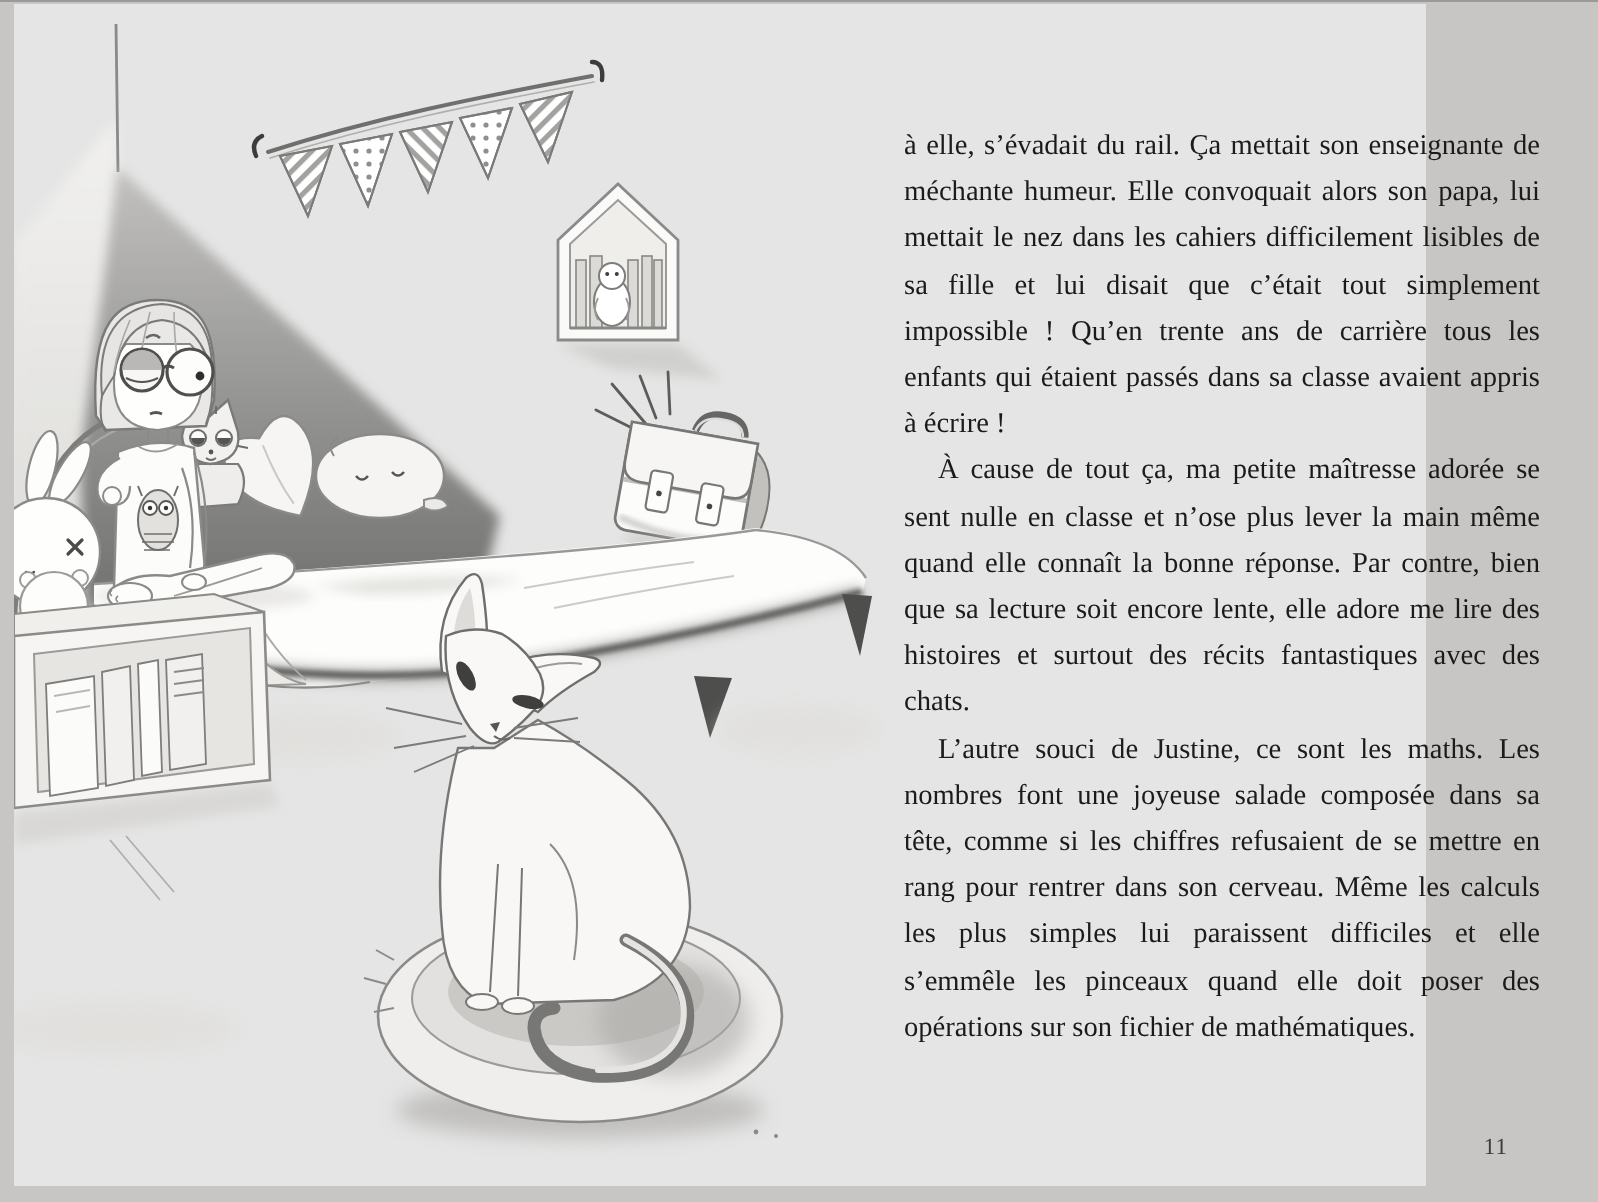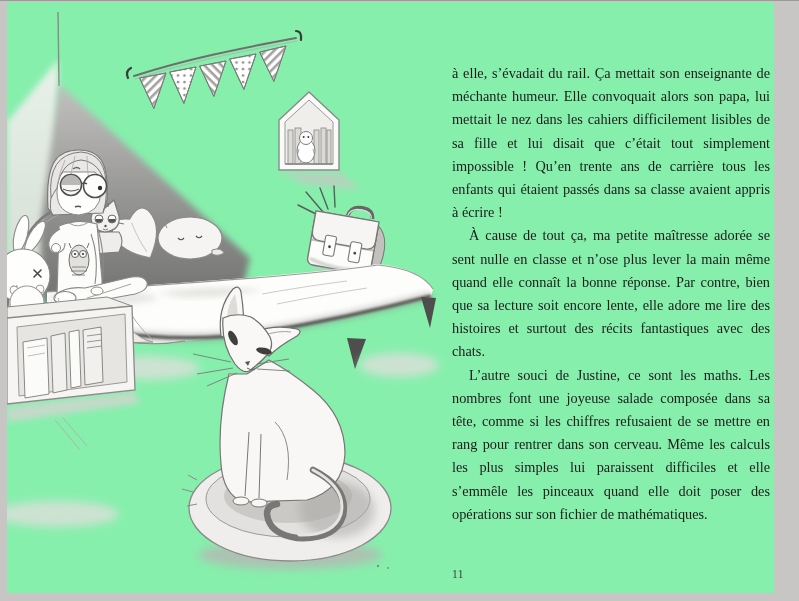--- a/index.html
+++ b/index.html
@@ -1,26 +1,26 @@
 <!DOCTYPE html>
 <html><head>
 <meta charset="utf-8">
 <style>
   html,body{margin:0;padding:0}
   body{width:799px;height:601px;background:#c7c6c4;overflow:hidden;position:relative;
        font-family:"Liberation Serif",serif}
   .topline{position:absolute;top:0;left:0;right:0;height:1px;background:#9b9a98}
-  .page{position:absolute;left:7px;top:2px;width:767px;height:591px;background:#86efac}
+  .page{position:absolute;left:7px;top:2px;width:706px;height:591px;background:#e5e5e5}
   .illu{position:absolute;left:0;top:0;width:440px;height:591px}
   .illu svg{display:block}
   .textcol{position:absolute;left:445px;top:60px;width:318px;
            font-size:14.3px;line-height:23.2px;text-align:justify;color:#1b1b1b}
   .textcol p{margin:0;text-indent:17px}
   .textcol p.first{text-indent:0}
-  .pageno{position:absolute;left:445px;top:566px;width:302px;text-align:left;
+  .pageno{position:absolute;left:445px;top:566px;width:302px;text-align:right;
           font-size:11.5px;color:#3d3d3d;letter-spacing:.5px}
 </style>
 </head>
 <body>
 
 <div class="topline"></div>
 
 <div class="page">
 
   <div class="illu" aria-label="Pencil illustration of a girl's bedroom: a girl with round glasses sits cross-legged on her bed among plush toys (rabbit, cat, heart pillow, sleeping animal), a pennant banner and a house-shaped shelf with a little bird hang on the wall, a school satchel shines on the bed, and a slender cat sits on a round floor cushion beside a small bookcase with a teddy bear.">

